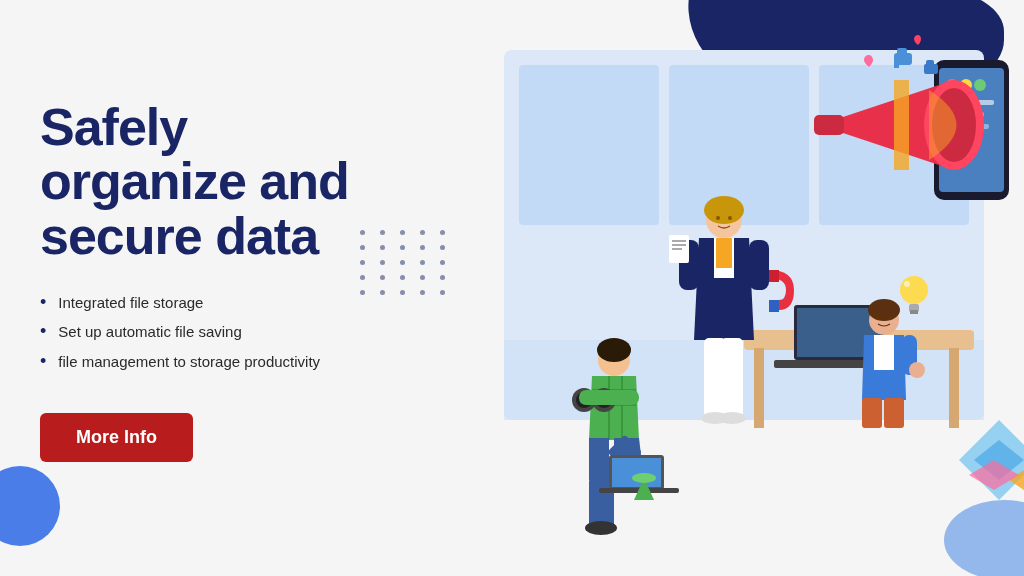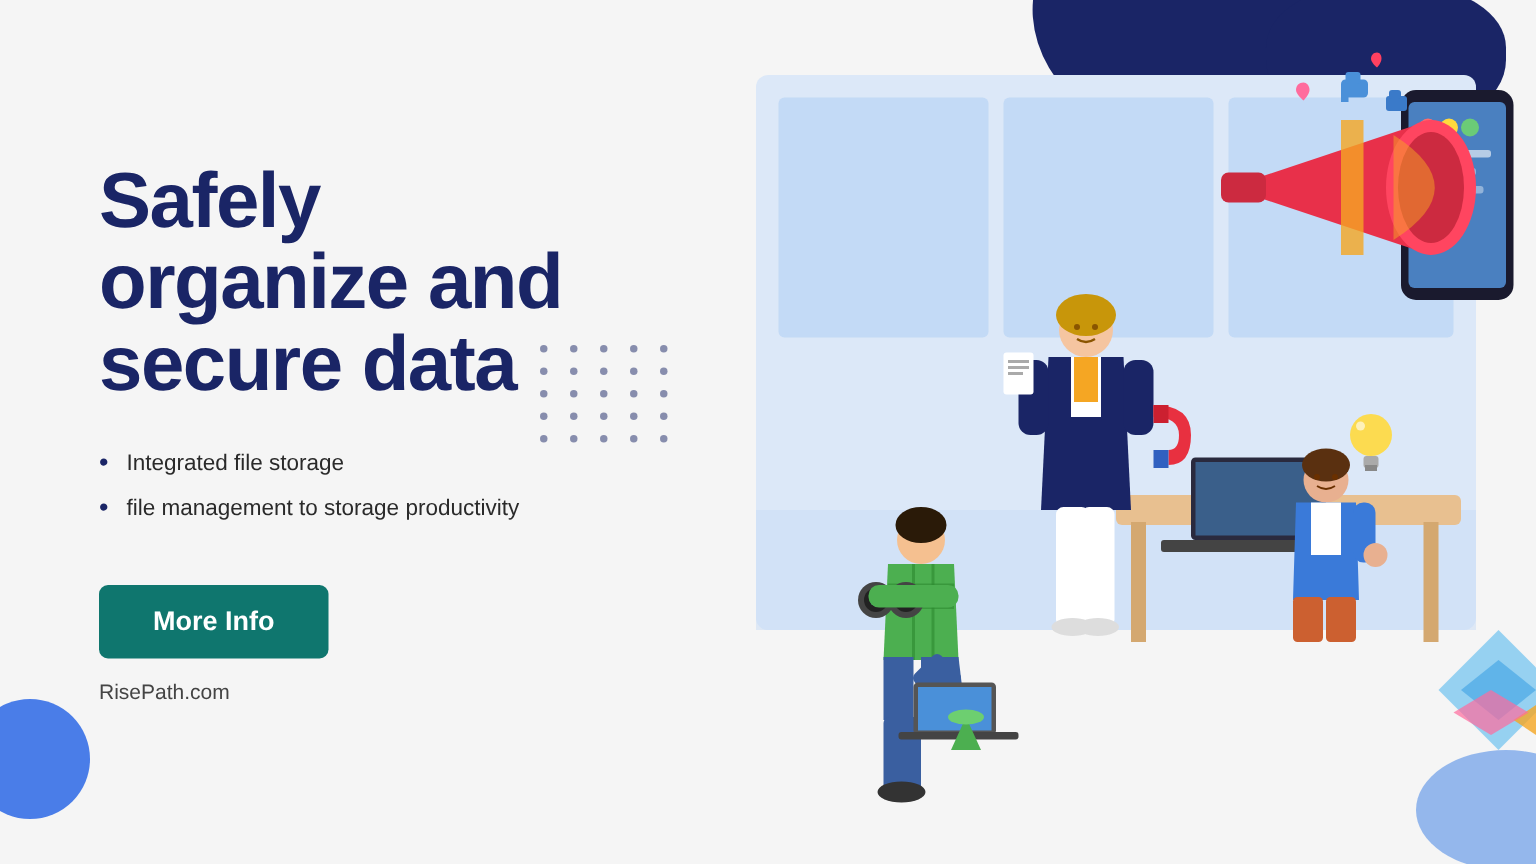--- a/index.html
+++ b/index.html
@@ -55,21 +55,21 @@
       height: 80px;
       background: #4a7de8;
       border-radius: 50%;
       z-index: 0;
     }
 
     
     .left-content {
       position: relative;
       z-index: 2;
-      padding: 40px 30px 40px 66px;
+      padding: 40px 30px 40px 40px;
       width: 420px;
       flex-shrink: 0;
     }
 
     .headline {
       font-size: 52px;
       font-weight: 900;
       color: #1a2566;
       line-height: 1.05;
       margin-bottom: 28px;
@@ -94,21 +94,21 @@
     .bullet-list li::before {
       content: '•';
       color: #1a2566;
       font-size: 18px;
       line-height: 1.2;
       flex-shrink: 0;
     }
 
     .more-info-btn {
       display: inline-block;
-      background: #0f766e;
+      background: #b91c1c;
       color: #ffffff;
       font-size: 18px;
       font-weight: 700;
       padding: 14px 36px;
       border-radius: 6px;
       cursor: pointer;
       border: none;
       margin-bottom: 14px;
     }
 
@@ -166,26 +166,29 @@
   <div class="left-content">
     <h1 class="headline">Safely organize and secure data</h1>
 
     <ul class="bullet-list">
       <li>
         <span></span>
         <span>Integrated file storage</span>
       </li>
       <li>
         <span></span>
+        <span>Set up automatic file saving</span>
+      </li>
+      <li>
+        <span></span>
         <span>file management to storage productivity</span>
       </li>
     </ul>
 
     <button class="more-info-btn">More Info</button>
-    <span class="domain-text">RisePath.com</span>
   </div>
 
   <div class="dot-grid">
     <div class="dot"></div>
     <div class="dot"></div>
     <div class="dot"></div>
     <div class="dot"></div>
     <div class="dot"></div>
     <div class="dot"></div>
     <div class="dot"></div>

